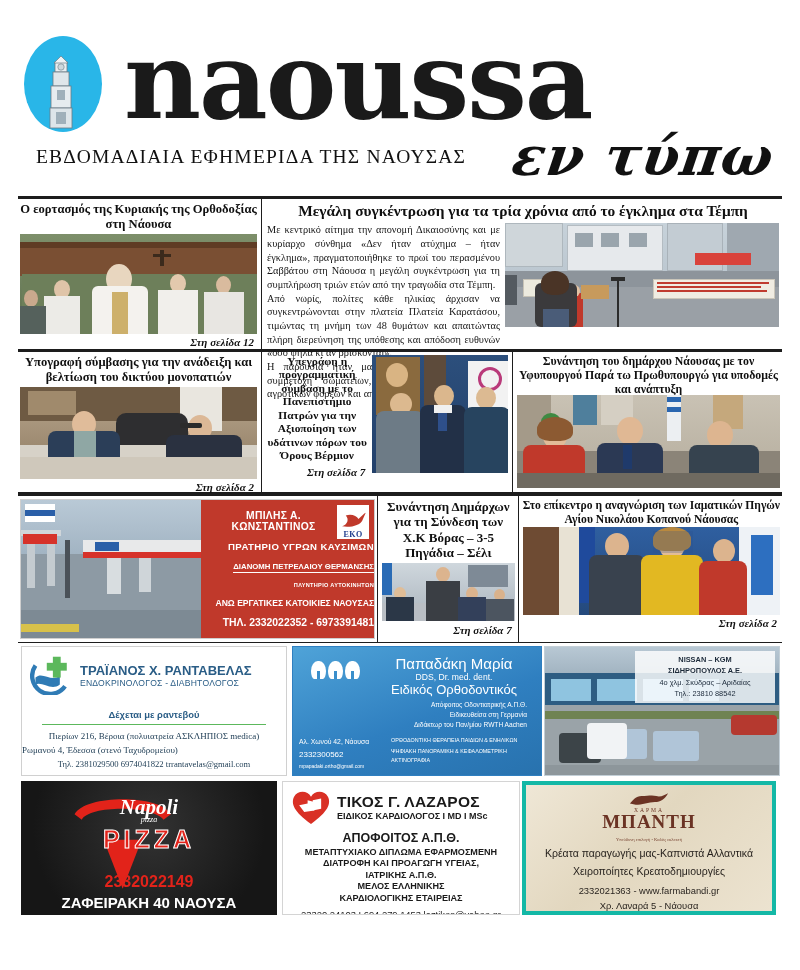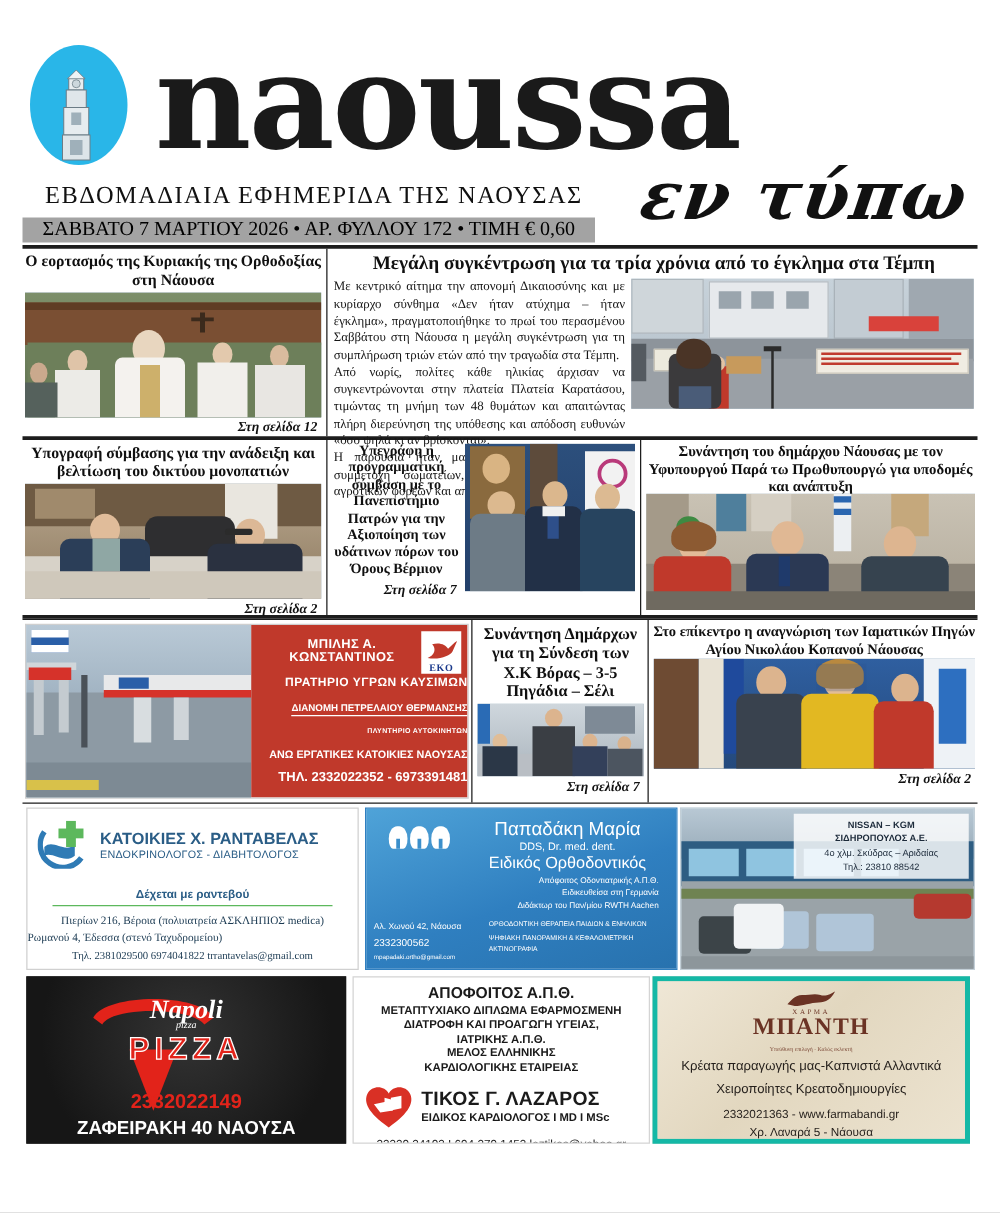--- a/index.html
+++ b/index.html
@@ -156,23 +156,20 @@
       <rect x="7" y="18" width="16" height="14" fill="#dfe6ea" stroke="#6b7c86" stroke-width="0.8"></rect>
       <rect x="5" y="32" width="20" height="22" fill="#e6ecef" stroke="#6b7c86" stroke-width="0.8"></rect>
       <rect x="4" y="54" width="22" height="20" fill="#dde5e9" stroke="#6b7c86" stroke-width="0.8"></rect>
       <rect x="11" y="36" width="8" height="10" fill="#9fb0ba"></rect>
       <rect x="10" y="58" width="10" height="12" fill="#9fb0ba"></rect>
       <polygon points="15,2 22,9 8,9" fill="#eef3f5" stroke="#6b7c86" stroke-width="0.7"></polygon>
     </svg>
     <div class="masthead-title">naoussa</div>
     <div class="masthead-sub">ΕΒΔΟΜΑΔΙΑΙΑ ΕΦΗΜΕΡΙΔΑ ΤΗΣ ΝΑΟΥΣΑΣ</div>
     <div class="entypo">εν τύπω</div>
-    <div class="datebar">
-      <span>ΣΑΒΒΑΤΟ 7 ΜΑΡΤΙΟΥ 2026 • ΑΡ. ΦΥΛΛΟΥ 172 • ΤΙΜΗ € 0,60</span>
-    </div>
   </div>
   <div class="rule-thick"></div>
 
   <div class="row" style="height:150px;">
 
     <div class="cell" style="width:243px;padding:3px 4px 0 2px;">
       <div class="headline" style="font-size:12.6px;height:30px;">Ο εορτασμός της Κυριακής της Ορθοδοξίας στη Νάουσα</div>
       <div class="photo" style="height:100px;margin-top:2px;">
         <div class="sky rect" style="background:linear-gradient(#7d8f6a,#5d6f4e);"></div>
         <div class="rect" style="left:0;top:8px;width:100%;height:34px;background:#7a4f33;"></div>
@@ -409,21 +406,21 @@
 
     <div class="ad endo-ad" style="width:266px;height:130px;margin:3px;border:1px solid #d0d0d0;">
       <div style="display:flex;align-items:center;padding:8px 6px 0 8px;">
         <svg viewBox="0 0 50 46" style="width:44px;height:40px;flex:none;">
           <path d="M6 12 A20 20 0 1 0 40 36" fill="none" stroke="#2f7bb5" stroke-width="5"></path>
           <path d="M6 26 C14 18, 24 32, 34 24 L34 34 C24 42, 14 30, 6 34 Z" fill="#2f7bb5"></path>
           <rect x="26" y="2" width="9" height="24" fill="#5cb85c"></rect>
           <rect x="19" y="9" width="23" height="9" fill="#5cb85c"></rect>
         </svg>
         <div style="margin-left:6px;">
-          <div style="font-family:'Liberation Sans',sans-serif;font-weight:bold;font-size:13px;color:#2a5d86;">ΚΑΤΟΙΚΙΕΣ Χ. ΡΑΝΤΑΒΕΛΑΣ</div>
+          <div style="font-family:'Liberation Sans',sans-serif;font-weight:bold;font-size:13px;color:#2a5d86;">ΤΡΑΪΑΝΟΣ Χ. ΡΑΝΤΑΒΕΛΑΣ</div>
           <div style="font-family:'Liberation Sans',sans-serif;font-size:8.6px;color:#2a5d86;letter-spacing:0.2px;">ΕΝΔΟΚΡΙΝΟΛΟΓΟΣ - ΔΙΑΒΗΤΟΛΟΓΟΣ</div>
         </div>
       </div>
       <div style="text-align:center;margin-top:14px;font-family:'Liberation Sans',sans-serif;font-weight:bold;font-size:9.4px;color:#2a5d86;">Δέχεται με ραντεβού</div>
       <div style="height:1px;background:#5cb85c;margin:4px 20px 5px 20px;"></div>
       <div style="text-align:center;font-family:'Liberation Serif',serif;font-size:9px;color:#1b3a52;line-height:1.5;">Πιερίων 216, Βέροια (πολυιατρεία ΑΣΚΛΗΠΙΟΣ medica)</div>
       <div style="text-align:left;font-family:'Liberation Serif',serif;font-size:9px;color:#1b3a52;line-height:1.5;">Ρωμανού 4, Έδεσσα (στενό Ταχυδρομείου)</div>
       <div style="text-align:center;font-family:'Liberation Serif',serif;font-size:8.6px;color:#1b3a52;margin-top:2px;">Τηλ. 2381029500    6974041822     trrantavelas@gmail.com</div>
     </div>
 
@@ -489,39 +486,39 @@
         <path d="M50 58 L92 58 L71 112 Z" fill="#e2231a"></path>
       </svg>
       <div style="position:absolute;left:0;top:14px;width:100%;text-align:center;font-family:'Liberation Serif',serif;font-style:italic;font-weight:bold;font-size:21px;color:#fff;">Napoli</div>
       <div style="position:absolute;left:0;top:34px;width:100%;text-align:center;font-family:'Liberation Serif',serif;font-style:italic;font-size:8px;color:#fff;">pizza</div>
       <div style="position:absolute;left:0;top:44px;width:100%;text-align:center;font-family:'Liberation Sans',sans-serif;font-weight:bold;font-size:25px;letter-spacing:4px;color:#e2231a;-webkit-text-stroke:1px #fff;">PIZZA</div>
       <div style="position:absolute;left:0;bottom:24px;width:100%;text-align:center;font-family:'Liberation Sans',sans-serif;font-weight:bold;font-size:16px;color:#e2231a;">2332022149</div>
       <div style="position:absolute;left:0;bottom:4px;width:100%;text-align:center;font-family:'Liberation Sans',sans-serif;font-weight:bold;font-size:15px;color:#fff;">ΖΑΦΕΙΡΑΚΗ 40 ΝΑΟΥΣΑ</div>
     </div>
 
     <div class="ad cardio-ad" style="width:238px;height:134px;margin:2px 2px;border:1px solid #d4d4d4;">
-      <div style="text-align:center;font-family:'Liberation Sans',sans-serif;font-weight:bold;color:#1a1a1a;margin-top:5px;line-height:1.26;">
-        <div style="font-size:12.5px;">ΑΠΟΦΟΙΤΟΣ Α.Π.Θ.</div>
-        <div style="font-size:9.1px;">ΜΕΤΑΠΤΥΧΙΑΚΟ ΔΙΠΛΩΜΑ ΕΦΑΡΜΟΣΜΕΝΗ</div>
-        <div style="font-size:9.1px;">ΔΙΑΤΡΟΦΗ ΚΑΙ ΠΡΟΑΓΩΓΗ ΥΓΕΙΑΣ,</div>
-        <div style="font-size:9.1px;">ΙΑΤΡΙΚΗΣ Α.Π.Θ.</div>
-        <div style="font-size:9.1px;">ΜΕΛΟΣ ΕΛΛΗΝΙΚΗΣ</div>
-        <div style="font-size:9.1px;">ΚΑΡΔΙΟΛΟΓΙΚΗΣ ΕΤΑΙΡΕΙΑΣ</div>
-      </div>
       <div style="display:flex;align-items:center;padding:6px 4px 0 6px;">
         <svg viewBox="0 0 52 44" style="width:44px;height:38px;flex:none;">
           <path d="M26 42 C6 28, 2 18, 6 10 C10 2, 22 2, 26 10 C30 2, 42 2, 46 10 C50 18, 46 28, 26 42 Z" fill="#d93025"></path>
           <path d="M12 20 L22 18 L22 14 L30 16 L30 26 L18 28 Z" fill="#fff"></path>
           <path d="M28 14 L38 12 L38 24 L28 26 Z" fill="#fff"></path>
         </svg>
         <div style="margin-left:4px;">
           <div style="font-family:'Liberation Sans',sans-serif;font-weight:bold;font-size:15.5px;color:#1a1a1a;letter-spacing:0.2px;">ΤΙΚΟΣ Γ. ΛΑΖΑΡΟΣ</div>
           <div style="font-family:'Liberation Sans',sans-serif;font-weight:bold;font-size:9px;color:#1a1a1a;">ΕΙΔΙΚΟΣ ΚΑΡΔΙΟΛΟΓΟΣ Ι MD Ι MSc</div>
         </div>
       </div>
+      <div style="text-align:center;font-family:'Liberation Sans',sans-serif;font-weight:bold;color:#1a1a1a;margin-top:5px;line-height:1.26;">
+        <div style="font-size:12.5px;">ΑΠΟΦΟΙΤΟΣ Α.Π.Θ.</div>
+        <div style="font-size:9.1px;">ΜΕΤΑΠΤΥΧΙΑΚΟ ΔΙΠΛΩΜΑ ΕΦΑΡΜΟΣΜΕΝΗ</div>
+        <div style="font-size:9.1px;">ΔΙΑΤΡΟΦΗ ΚΑΙ ΠΡΟΑΓΩΓΗ ΥΓΕΙΑΣ,</div>
+        <div style="font-size:9.1px;">ΙΑΤΡΙΚΗΣ Α.Π.Θ.</div>
+        <div style="font-size:9.1px;">ΜΕΛΟΣ ΕΛΛΗΝΙΚΗΣ</div>
+        <div style="font-size:9.1px;">ΚΑΡΔΙΟΛΟΓΙΚΗΣ ΕΤΑΙΡΕΙΑΣ</div>
+      </div>
       <div style="text-align:center;font-family:'Liberation Sans',sans-serif;font-size:9.4px;color:#1a1a1a;margin-top:5px;">23320 24103 Ι 694 279 1453    laztikos@yahoo.gr</div>
 
     </div>
 
     <div class="ad meat-ad" style="width:254px;height:134px;margin:2px 2px 2px 0;border:4px solid #14b8a6;">
       <div class="rect" style="inset:0;width:100%;height:100%;background:linear-gradient(135deg,#efe7d6 0%,#e2d7bf 45%,#ece3d0 100%);"></div>
       <div style="position:absolute;left:0;top:6px;width:100%;text-align:center;">
         <svg viewBox="0 0 60 20" style="width:44px;height:16px;">
           <path d="M4 16 C8 12, 12 6, 20 6 C28 6, 34 4, 40 6 C46 8, 52 4, 56 2 C52 10, 46 14, 38 14 C30 14, 20 18, 12 18 Z" fill="#6b3324"></path>
         </svg>

